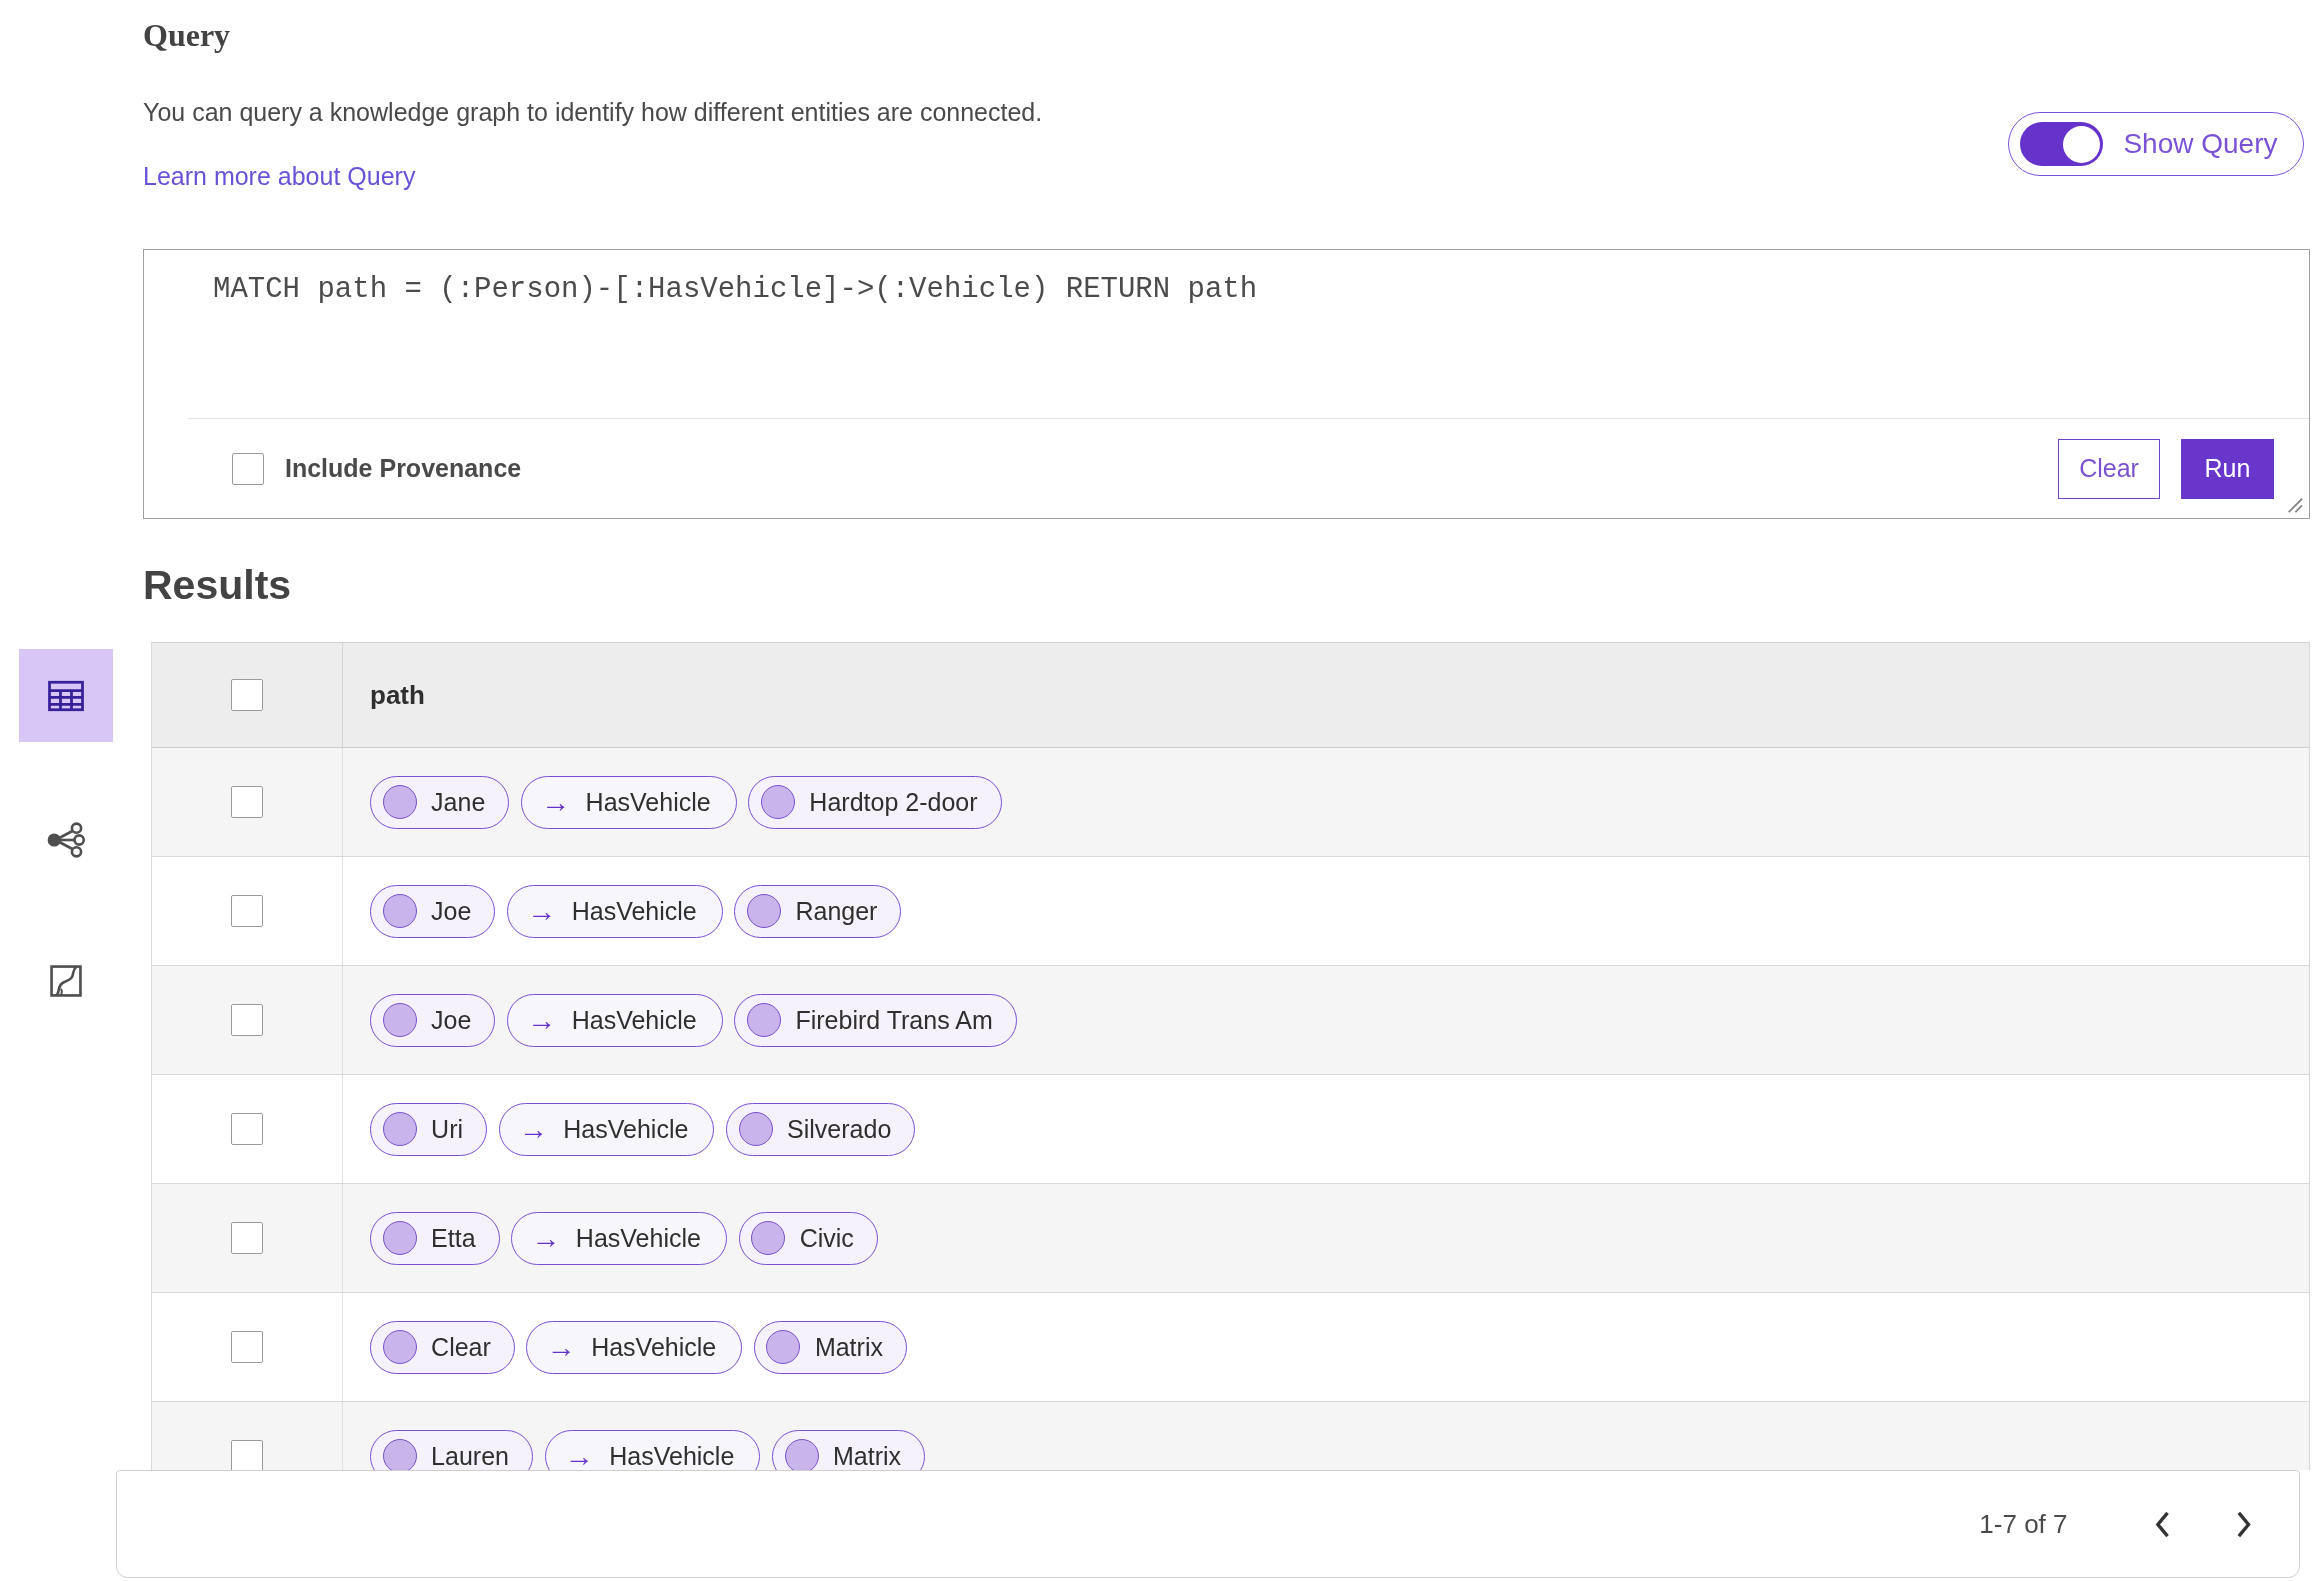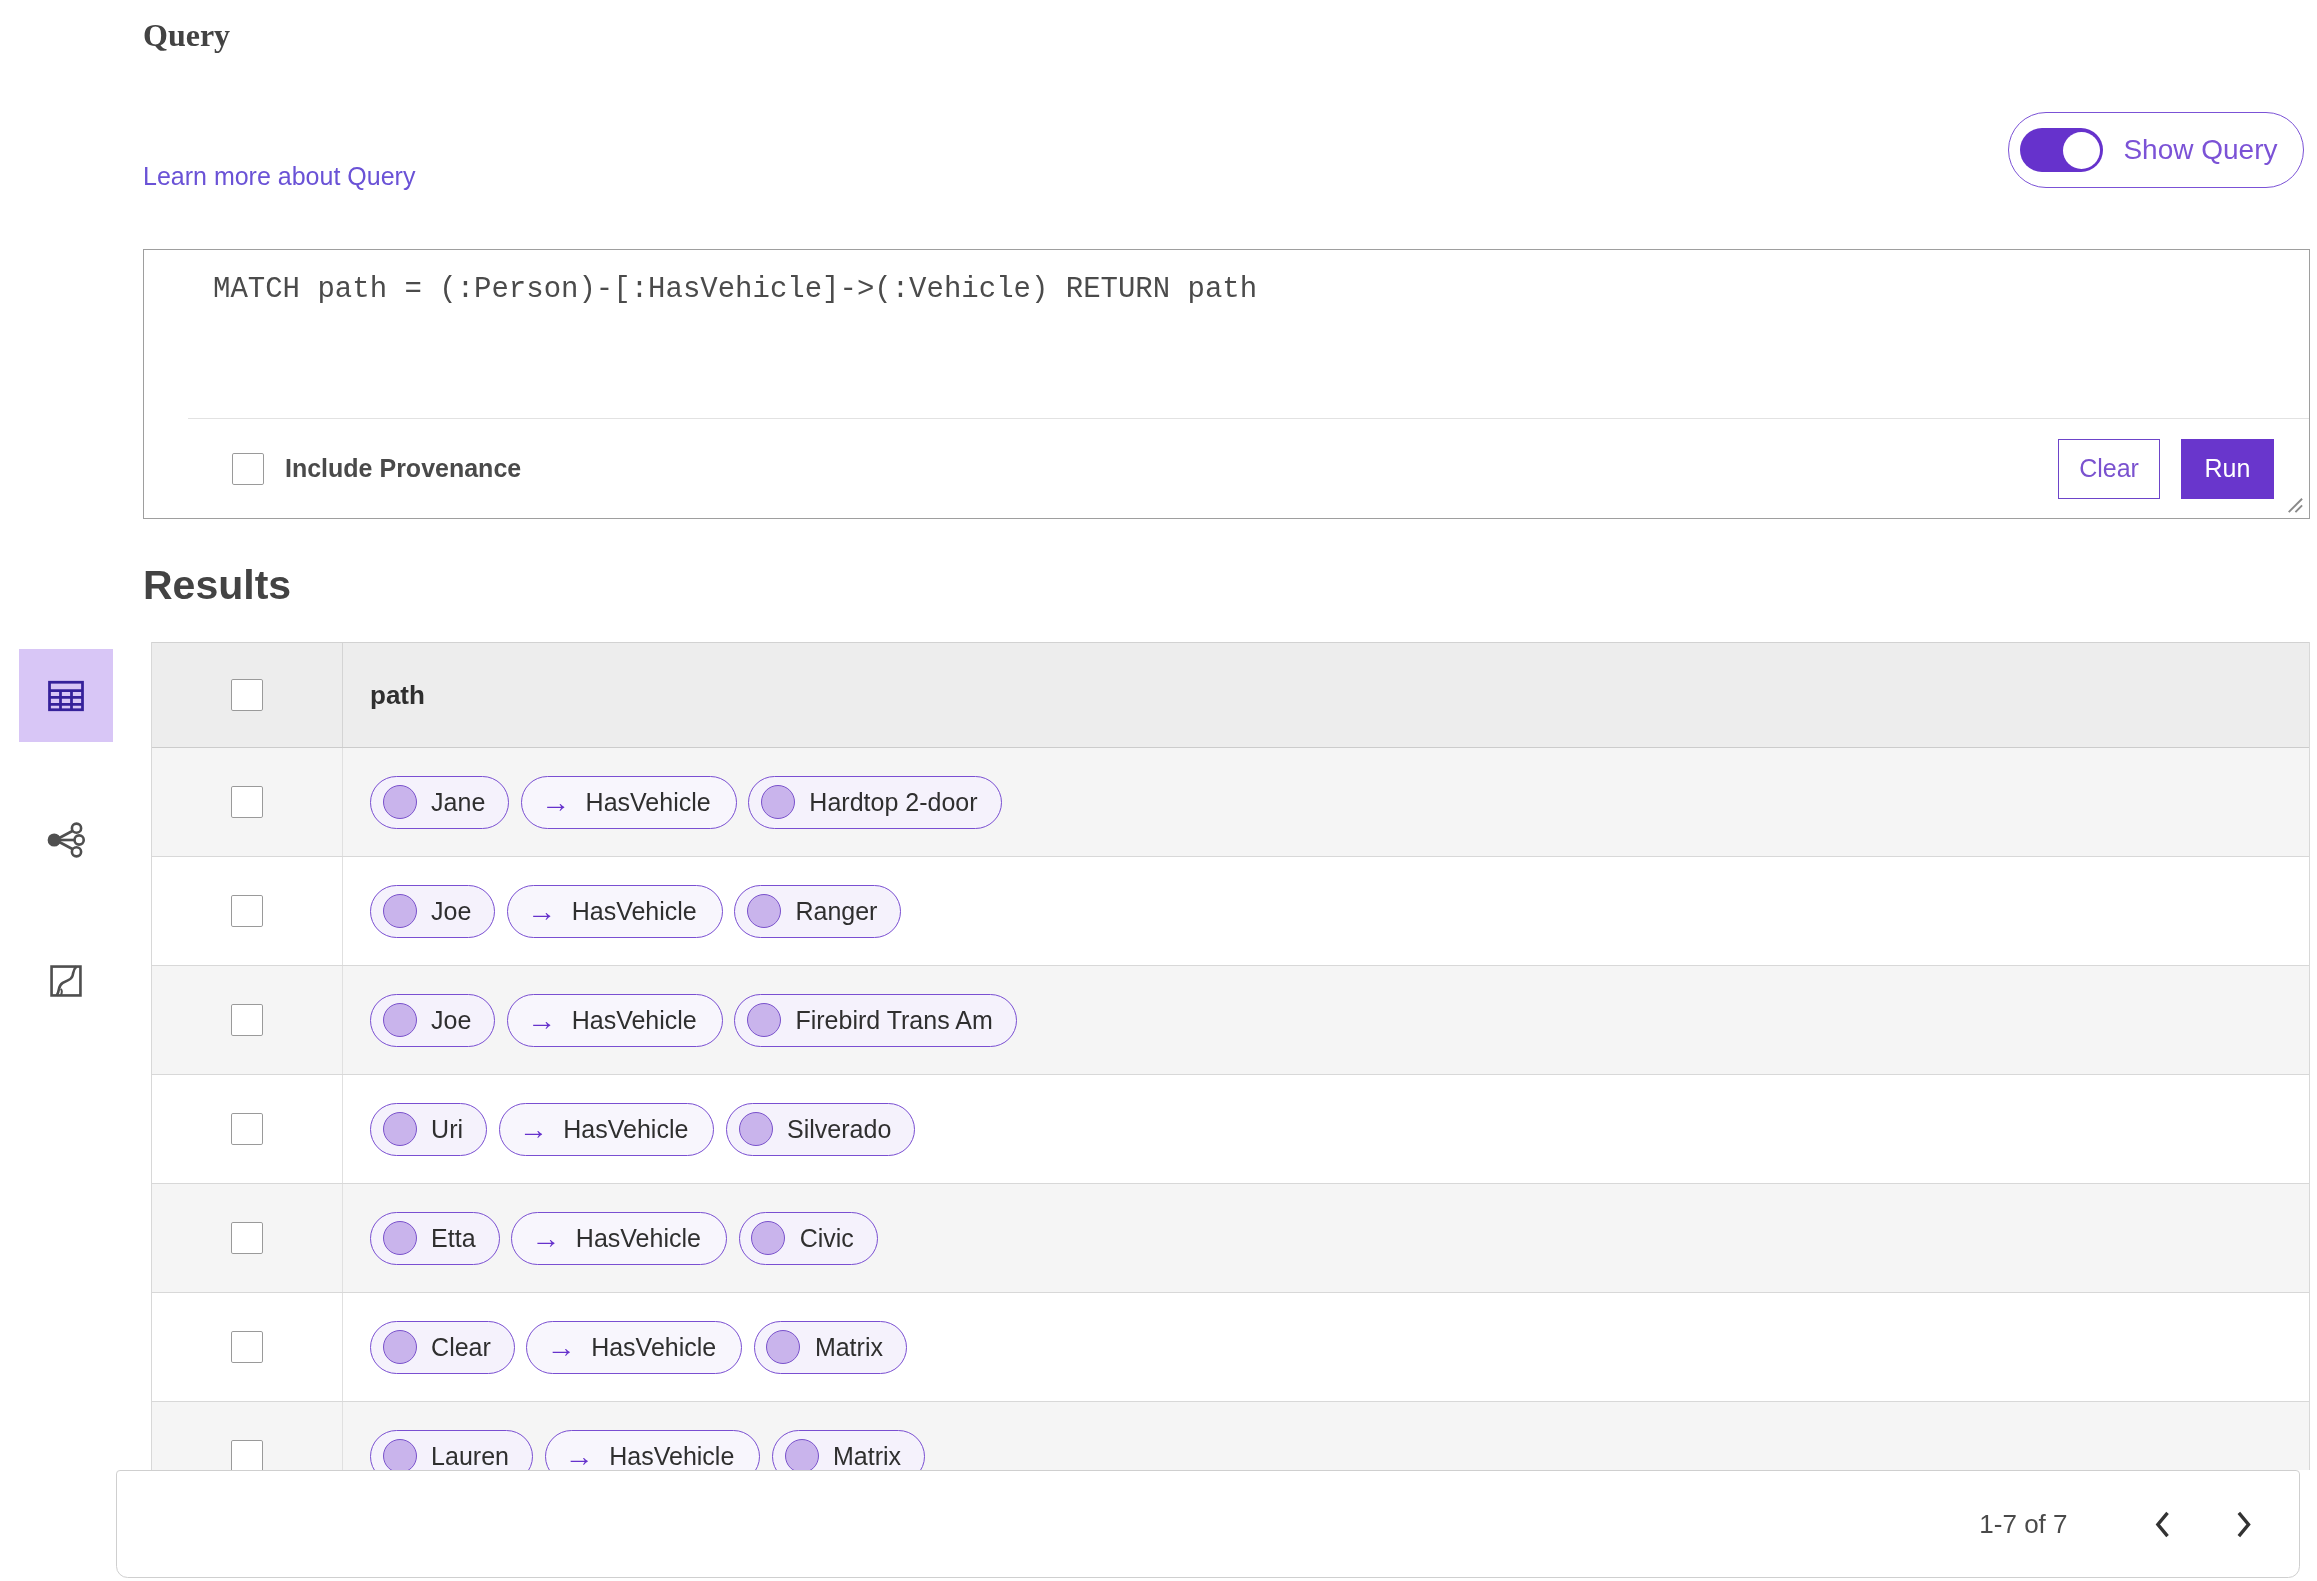--- a/index.html
+++ b/index.html
@@ -5,21 +5,21 @@
   * { margin:0; padding:0; box-sizing:border-box; }
   html,body { width:2317px; height:1582px; background:#ffffff; overflow:hidden;
     font-family:"Liberation Sans", sans-serif; color:#4a4a4a; }
   .page { position:relative; width:2317px; height:1582px; }
 
   
   .q-title { position:absolute; left:143px; top:17.4px; font-size:32px; font-weight:bold; color:#434343;font-family:Liberation Serif, serif; }
   .q-desc  { position:absolute; left:143px; top:98px; font-size:25px; color:#4a4a4a; }
   .q-link  { position:absolute; left:143px; top:162px; font-size:25px; color:#6a52d6; cursor:pointer; text-decoration:none; }
 
-  .show-query { position:absolute; right:13.5px; top:112px; height:76px; display:inline-flex; align-items:center;
+  .show-query { position:absolute; right:13.5px; top:112px; height:64px; display:inline-flex; align-items:center;
     gap:20px; border:1.9px solid #7b52d6; border-radius:39px; padding:0 25px 0 11.6px; background:#fff; cursor:pointer; }
   .toggle-track { width:83px; height:44px; border-radius:23px; background:#6632cc; position:relative; flex:0 0 auto; }
   .toggle-knob { position:absolute; top:3.9px; right:3.9px; width:37px; height:37px; border-radius:50%; background:#ffffff; }
   .show-query .lbl { font-size:28px; color:#7b52d6; }
 
   .query-panel { position:absolute; left:143px; top:249px; width:2167px; border:1.9px solid #9e9e9e; background:#fff;padding-left:44px; }
   .query-editor { position:relative; height:168px; padding:23px 25px;
     font-family:"Liberation Mono", monospace; font-size:29px; color:#4b4b4b; white-space:pre-wrap; }
   .resize-handle { position:absolute; right:4.8px; bottom:3.9px; }
   .query-footer { border-top:1.9px solid #e2e2e2; height:100px; display:flex; align-items:center; padding:0 35px 0 44px; }
@@ -63,20 +63,21 @@
   .range-label { font-size:26px; color:#4a4a4a; margin-right:73px; }
   .page-btn { background:none; border:none; cursor:pointer; padding:7.7px 13.5px; display:flex; align-items:center; }
   .page-btn + .page-btn { margin-left:37px; }
 </style>
 </head>
 <body>
 
 <div class="page">
 
   <h1 class="q-title">Query</h1>
+  <div class="q-desc">You can query a knowledge graph to identify how different entities are connected.</div>
   <a class="q-link">Learn more about Query</a>
 
   <div class="show-query">
     <span class="toggle-track">
         <span class="toggle-knob"></span>
       </span>
     <span class="lbl">Show Query</span>
   </div>
 
   <div class="query-panel">

